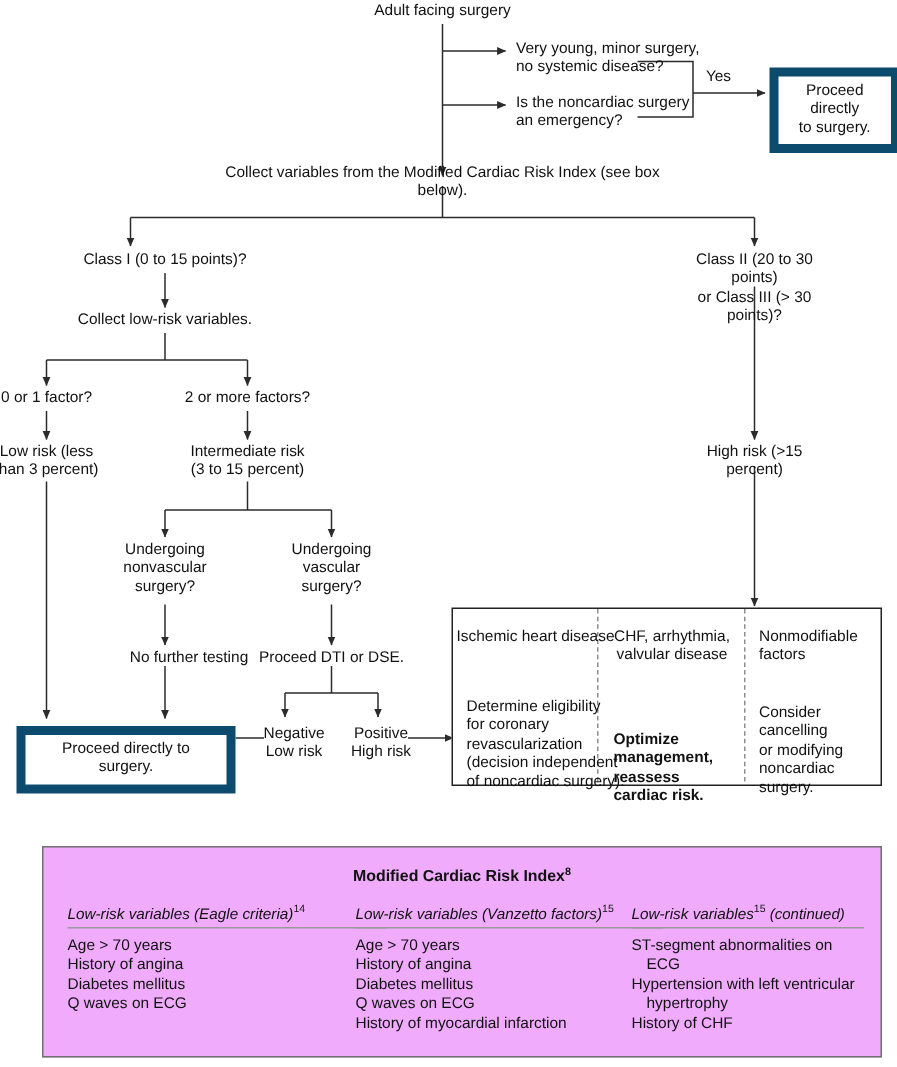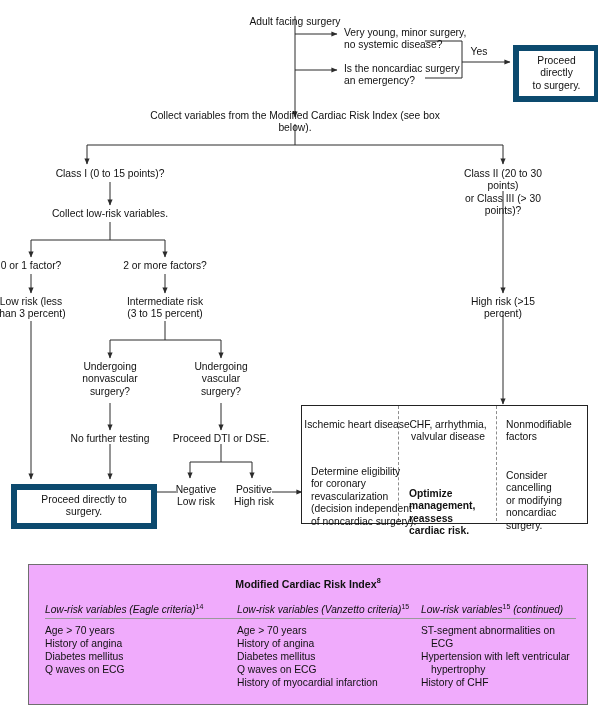--- a/index.html
+++ b/index.html
@@ -122,21 +122,21 @@
       <path d="M503,191 L503,293" marker-end="url(#ar)"></path>
 
       <path d="M503,311 L503,404" marker-end="url(#ar)"></path>
 
       <path d="M335,434 L335,462" marker-end="url(#ar)"></path>
       <path d="M448,442 L448,466" marker-end="url(#ar)"></path>
       <path d="M535,442 L535,466" marker-end="url(#ar)"></path>
     </g>
   </svg>
 
-  <div class="node c" style="left:295px;top:16px;">Adult facing surgery</div>
+  <div class="node c" style="left:295px;top:2px;">Adult facing surgery</div>
 
   <div class="node l" style="left:344px;top:27px;">Very young, minor surgery,
 no systemic disease?</div>
 
   <div class="node l" style="left:344px;top:63px;">Is the noncardiac surgery
 an emergency?</div>
 
   <div class="node c" style="left:479px;top:46px;">Yes</div>
 
   <div class="node boxed" style="left:513px;top:45px;width:63px;">Proceed directly
@@ -159,21 +159,21 @@
 (3 to 15 percent)</div>
 
   <div class="node c" style="left:110px;top:361px;">Undergoing
 nonvascular
 surgery?</div>
 
   <div class="node c" style="left:221px;top:361px;">Undergoing
 vascular
 surgery?</div>
 
-  <div class="node c" style="left:110px;top:433px;">No further testing</div>
+  <div class="node c" style="left:126px;top:433px;">No further testing</div>
 
   <div class="node c" style="left:221px;top:433px;">Proceed DTI or DSE.</div>
 
   <div class="node c" style="left:196px;top:484px;">Negative
 Low risk</div>
 
   <div class="node c" style="left:254px;top:484px;">Positive
 High risk</div>
 
   <div class="node boxed" style="left:11px;top:484px;width:122px;">Proceed directly to surgery.</div>
@@ -218,21 +218,21 @@
       <h4><span>Low-risk variables (Eagle criteria)</span><sup>14</sup></h4>
       <ul>
         <li>Age &gt; 70 years</li>
         <li>History of angina</li>
         <li>Diabetes mellitus</li>
         <li>Q waves on ECG</li>
       </ul>
     </div>
 
     <div class="lcol" style="left:208px;width:205px;">
-      <h4><span>Low-risk variables (Vanzetto criteria)</span><sup>15</sup></h4>
+      <h4><span>Low-risk variables (Vanzetto factors)</span><sup>15</sup></h4>
       <ul>
         <li>Age &gt; 70 years</li>
         <li>History of angina</li>
         <li>Diabetes mellitus</li>
         <li>Q waves on ECG</li>
         <li>History of myocardial infarction</li>
       </ul>
     </div>
 
     <div class="lcol" style="left:392px;width:155px;">

